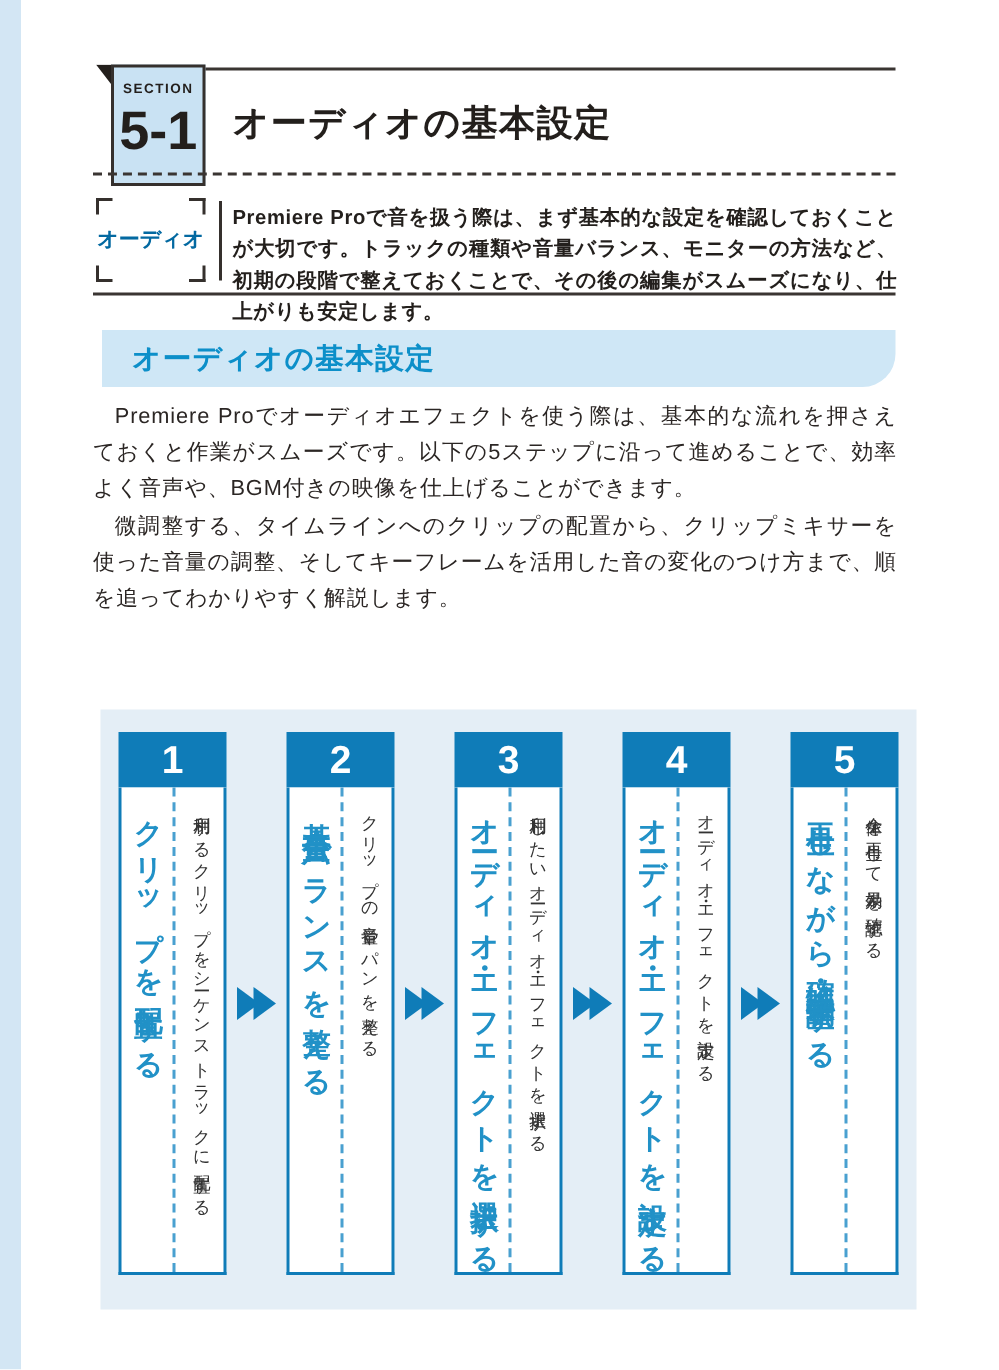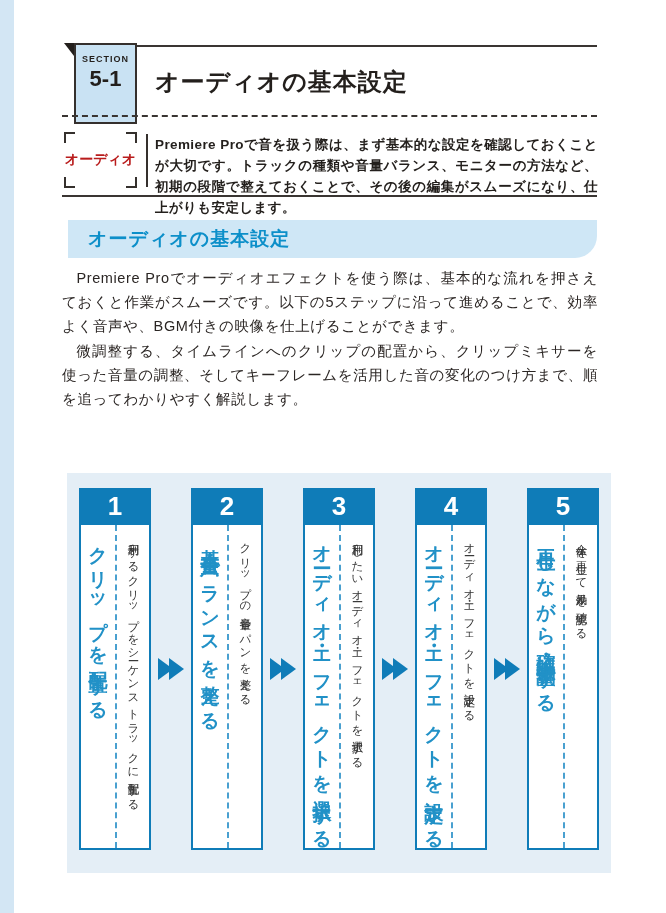--- a/index.html
+++ b/index.html
@@ -15,29 +15,29 @@
   .rule-dashed { position:absolute; left:62px;  top:115px; width:535px; border-top:2px dashed #3a3532; }
   .rule-bottom { position:absolute; left:62px;  top:195px; width:535px; border-top:2px solid #3a3532; }
 
   
   .corner-mark { position:absolute; left:64px; top:43px; width:10px; height:13px; background:#231f1c;
                  clip-path:polygon(0 0, 100% 0, 100% 100%); }
   .section-box { position:absolute; left:74px; top:43px; width:63px; height:81px;
                  background:#c9e2f3; border:2px solid #35302d; text-align:center; }
   .section-label { display:block; margin-top:9px; font-size:9px; font-weight:bold;
                    letter-spacing:1px; color:#231f1c; }
-  .section-number { display:block; margin-top:2px; font-size:22px; font-weight:bold; color:#231f1c; }
+  .section-number { display:block; margin-top:2px; font-size:36px; font-weight:bold; color:#231f1c; }
 
   .page-title { position:absolute; left:155px; top:66px; font-size:24px; font-weight:bold;
                 color:#231f1c; letter-spacing:1px; }
 
   
   .cat-wrap { position:absolute; left:64px; top:132px; width:73px; height:56px; }
   .cat-label { position:absolute; left:0; right:0; top:50%; transform:translateY(-50%);
-               text-align:center; font-size:14px; font-weight:bold; color:#b91c1c; }
+               text-align:center; font-size:14px; font-weight:bold; color:#0369a1; }
   .bk { position:absolute; width:11px; height:11px; }
   .bk.tl { left:0; top:0; border-left:2px solid #35302d; border-top:2px solid #35302d; }
   .bk.tr { right:0; top:0; border-right:2px solid #35302d; border-top:2px solid #35302d; }
   .bk.bl { left:0; bottom:0; border-left:2px solid #35302d; border-bottom:2px solid #35302d; }
   .bk.br { right:0; bottom:0; border-right:2px solid #35302d; border-bottom:2px solid #35302d; }
 
   .lead-sep { position:absolute; left:146px; top:134px; height:53px; border-left:2px solid #35302d; }
   .lead { position:absolute; left:155px; top:134px; width:443px; font-size:13.5px; font-weight:bold;
           color:#231f1c; line-height:21px; letter-spacing:0.4px; text-align:justify; }
 

